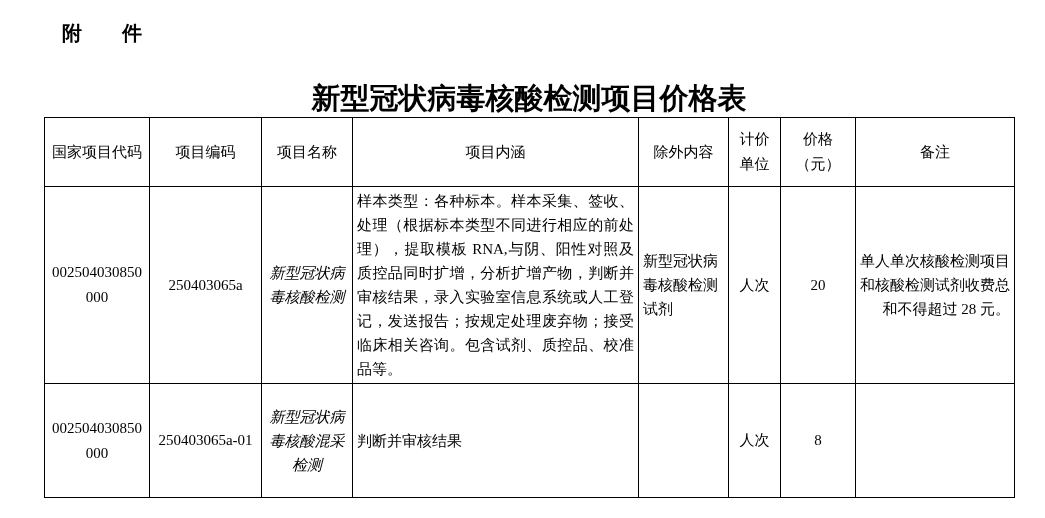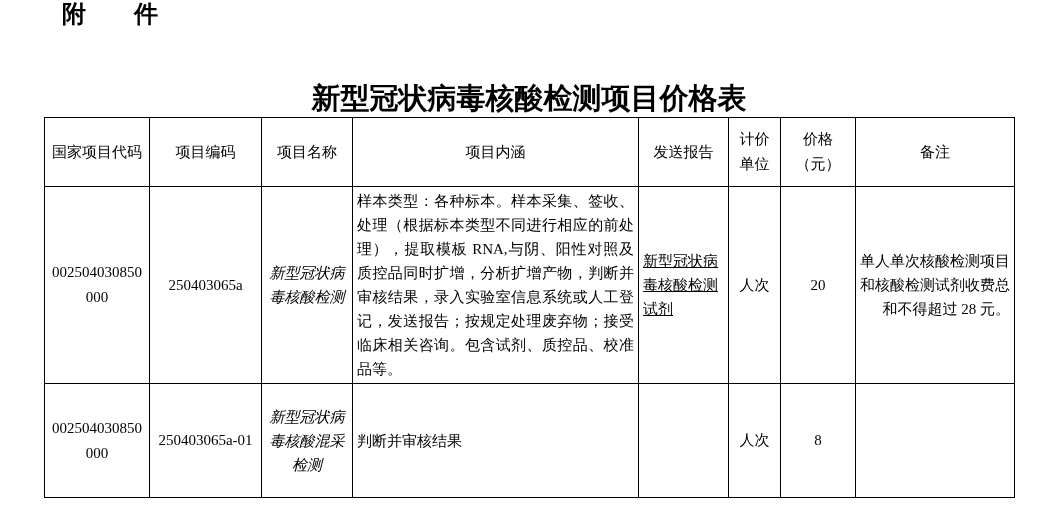--- a/index.html
+++ b/index.html
@@ -8,24 +8,24 @@
     width:1045px;
     height:518px;
     background:#ffffff;
     color:#000000;
     font-family:"Liberation Serif","DejaVu Serif",serif;
     overflow:hidden;
   }
   .attachment {
     position:absolute;
     left:62px;
-    top:3px;
-    font-family:Liberation Mono, monospace;
+    top:20px;
+    font-family:Liberation Sans, sans-serif;
     font-weight:bold;
-    font-size:24px;
+    font-size:20px;
     line-height:26px;
     white-space:pre;
   }
   .title {
     position:absolute;
     left:44px;
     top:80px;
     width:970px;
     margin:0;
     text-align:center;
@@ -76,21 +76,20 @@
     text-align:justify;
     font-size:14.5px;
     line-height:24px;
     padding:4px 6px;
     margin-left:32px;
   }
   .excl-cell {
     text-align:left;
     padding:2px 5px;
     line-height:24px;
-    text-decoration:underline;
   }
   .remark-cell {
     text-align:right;
     font-size:14.5px;
     line-height:24px;
     padding:2px 4px;
   }
 </style>
 </head>
 <body>
@@ -111,21 +110,21 @@
       <col style="width:52px">
       <col style="width:75px">
       <col style="width:159px">
     </colgroup>
     <thead>
       <tr>
         <th>国家项目代码</th>
         <th>项目编码</th>
         <th>项目名称</th>
         <th>项目内涵</th>
-        <th>发送报告</th>
+        <th>除外内容</th>
         <th>计价
 单位</th>
         <th>价格
 （元）</th>
         <th>备注</th>
       </tr>
     </thead>
     <tbody>
       <tr class="row-1">
         <td class="code-cell">002504030850000</td>

